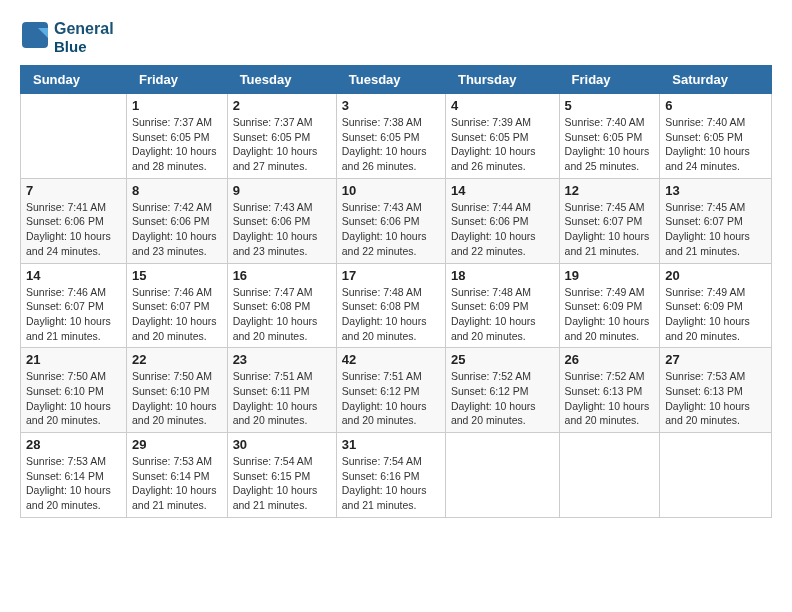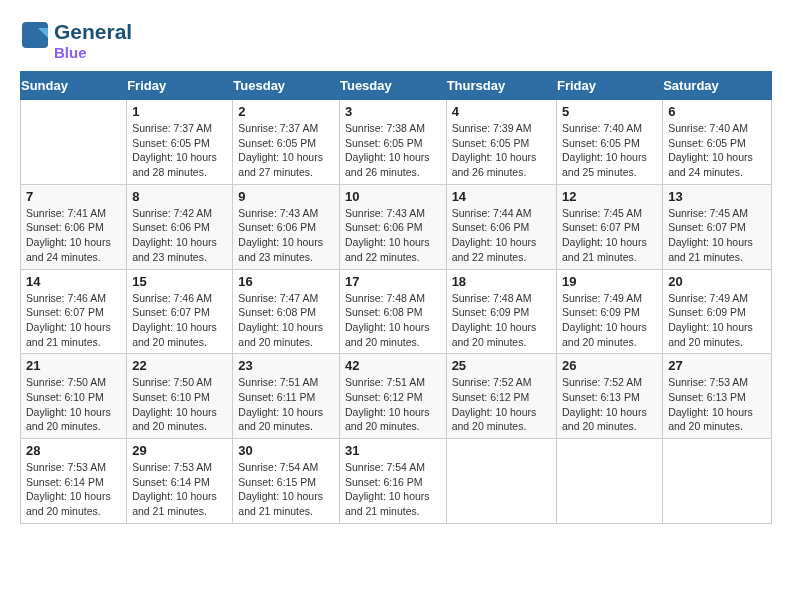--- a/index.html
+++ b/index.html
@@ -30,21 +30,21 @@
       margin-bottom: 12px;
     }
     table {
       width: 100%;
       border-collapse: collapse;
       font-size: 11px;
     }
     thead tr th {
       background-color: #2e6da4;
       color: #fff;
-      padding: 6px 0;
+      padding: 6px 12px;
       text-align: left;
       font-size: 13px;
       font-weight: bold;
       border: 1px solid #2e6da4;
     }
     tbody tr td {
       border: 1px solid #ccc;
       padding: 4px 5px;
       vertical-align: top;
       min-height: 70px;
@@ -80,22 +80,22 @@
 
 <div class="top-row">
   <div class="header-logo">
     <div>
       <svg width="30" height="30" viewBox="0 0 30 30">
         <rect x="2" y="2" width="26" height="26" rx="4" fill="#2e6da4"></rect>
         <polygon points="18,8 28,8 28,18" fill="#5dade2"></polygon>
       </svg>
     </div>
     <div style="margin-left:4px;">
-      <div style="font-size:21px;font-weight:bold;color:#1a5276;">General</div>
-      <div style="font-size:15px;font-weight:bold;color:#8b5cf6;">Blue</div>
+      <div style="font-size:16px;font-weight:bold;color:#1a5276;">General</div>
+      <div style="font-size:15px;font-weight:bold;color:#0c4a6e;">Blue</div>
     </div>
   </div>
   <div class="title-section">
     <div class="main-title"></div>
     <div class="subtitle"></div>
   </div>
 </div>
 
 <table>
   <thead>

